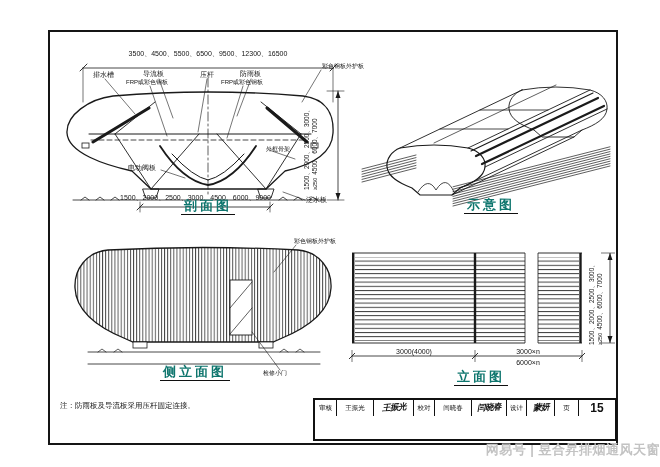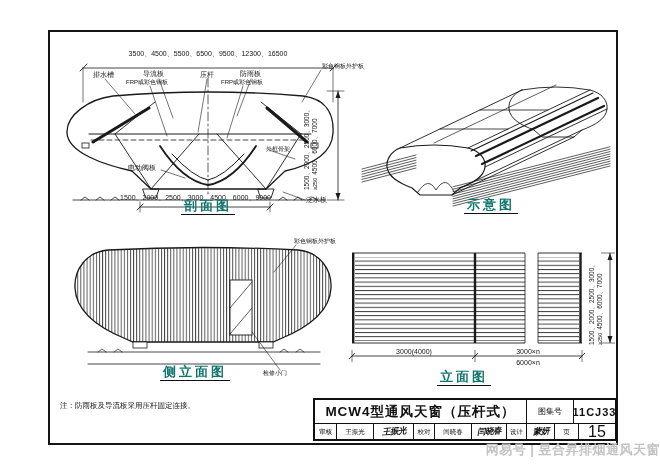--- a/index.html
+++ b/index.html
@@ -190,43 +190,38 @@
     <path d="M265,5 l-2.5,7 5,0 Z M265,95 l-2.5,-7 5,0 Z" fill="#1a1a1a" stroke="none"></path>
   </g>
 </svg>
 <div class="dim" style="left:364px;top:348px;width:100px;">3000(4000)</div>
 <div class="dim" style="left:488px;top:348px;width:80px;">3000×n</div>
 <div class="dim" style="left:488px;top:359px;width:80px;">6000×n</div>
 <div class="vdim" style="left:588px;top:345px;width:100px;">
   <div>1500、2000、2500、3000、</div>
   <div><span class="minidim">≥250</span><span>4500、6000、7000</span></div>
 </div>
-<div class="caption" style="left:437px;top:369px;">立面图</div>
+<div class="caption" style="left:454px;top:369px;">立面图</div>
 
 <div class="note">注：防雨板及导流板采用压杆固定连接。</div>
 
 <div class="tb">
-  <div class="tb-row1">
-    <div class="tb-cell tb-title">MCW4型通风天窗（压杆式）</div>
-    <div class="tb-cell tb-atlas-label">图集号</div>
-    <div class="tb-cell tb-atlas-no">11CJ33</div>
-  </div>
   <div class="tb-row2">
     <div class="tb-cell tb-s" style="flex:0 0 21px;">审核</div>
     <div class="tb-cell tb-s" style="flex:0 0 37px;">王振光</div>
     <div class="tb-cell" style="flex:0 0 40px;">
         <span class="sig">王振光</span>
       </div>
     <div class="tb-cell tb-s" style="flex:0 0 21px;">校对</div>
     <div class="tb-cell tb-s" style="flex:0 0 37px;">闫晓春</div>
     <div class="tb-cell" style="flex:0 0 35px;">
         <span class="sig">闫晓春</span>
       </div>
     <div class="tb-cell tb-s" style="flex:0 0 20px;">设计</div>
     <div class="tb-cell" style="flex:0 0 28px;">
         <span class="sig">蒙妍</span>
       </div>
     <div class="tb-cell tb-s" style="flex:0 0 24px;">页</div>
-    <div class="tb-cell" style="flex:1;font-size:16px;font-weight:normal;">15</div>
+    <div class="tb-cell" style="flex:1;font-size:12px;font-weight:bold;">15</div>
   </div>
 </div>
 
 <div class="watermark">网易号 | 昱合昇排烟通风天窗</div>
 
 </body></html>

